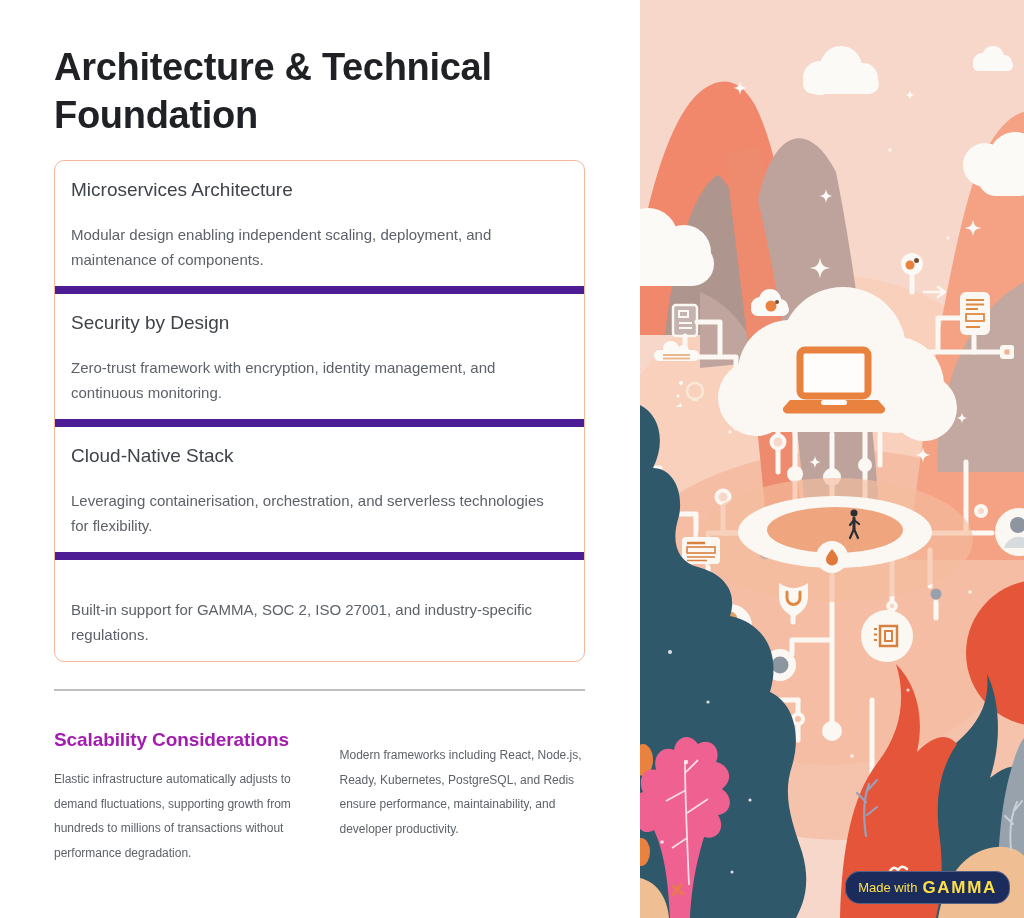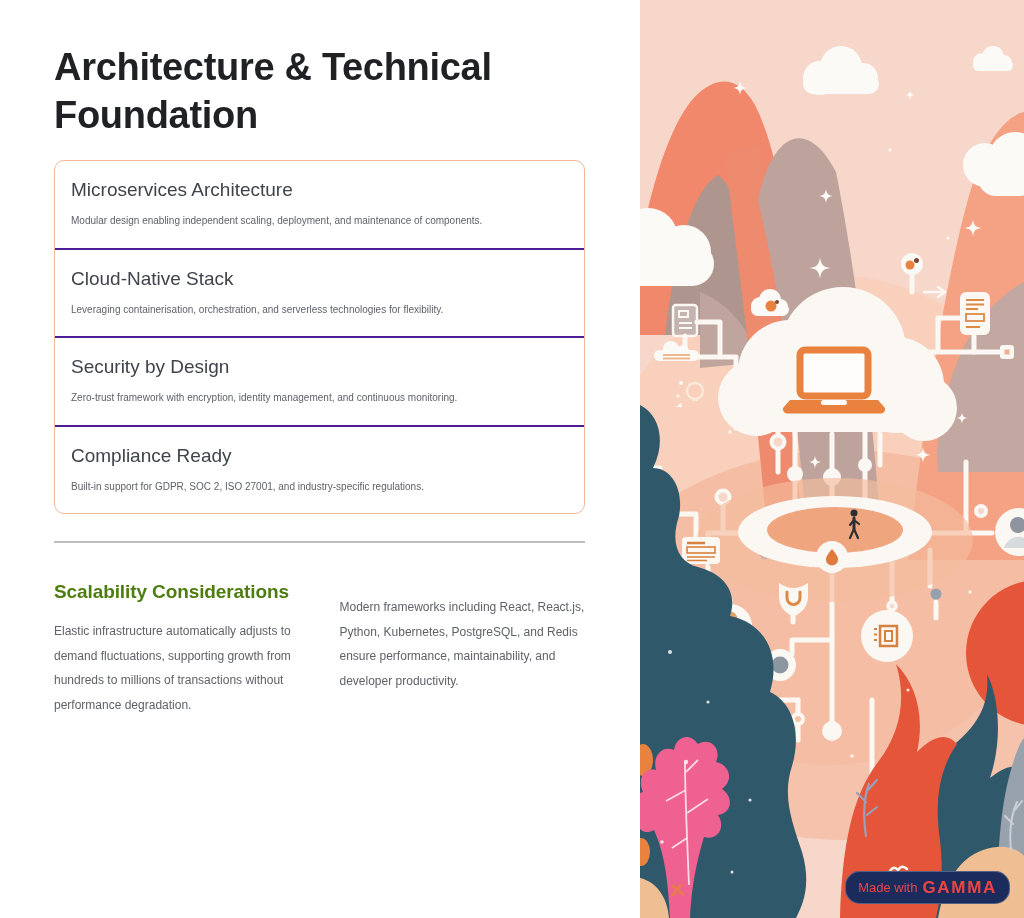--- a/index.html
+++ b/index.html
@@ -13,72 +13,71 @@
     padding:43px 55px 0 54px;box-sizing:border-box;
   }
   .page-title{
     margin:0;font-size:38px;line-height:48px;font-weight:600;
     color:#1F2124;letter-spacing:-0.3px;
   }
   .cards{
     margin-top:21px;border:1.5px solid #F2B89D;border-radius:10px;overflow:hidden;
     background:#ffffff;
   }
-  .card{padding:17px 20px 14px 16px;border-bottom:2px solid #4c1d95;}
+  .card{padding:17px 20px 14px 16px;border-bottom:8px solid #4c1d95;}
   .card:last-child{border-bottom:none;}
   .card-title{font-size:19px;line-height:24px;font-weight:500;color:#3F444B;}
-  .card-body{margin-top:7px;font-size:10px;line-height:24.5px;color:#5D6269;max-width:485px;}
+  .card-body{margin-top:21px;font-size:15px;line-height:24.5px;color:#5D6269;max-width:485px;}
   .divider{height:2px;background:#BEBEC0;margin-top:27px;}
   .sections{display:grid;grid-template-columns:1fr 1fr;column-gap:40px;margin-top:37px;}
-  .section-title{font-size:19px;line-height:24px;font-weight:700;color:#4d7c0f;letter-spacing:-0.1px;}
+  .section-title{font-size:19px;line-height:24px;font-weight:700;color:#a21caf;letter-spacing:-0.1px;}
   .section-body{margin-top:15px;font-size:12px;line-height:24.6px;color:#5D6269;}
   .art{position:absolute;left:640px;top:0;width:384px;height:918px;overflow:hidden;}
   .art svg{display:block;}
   .badge{
-    position:absolute;right:14px;bottom:14px;background:#1B2B5C;color:#ef4444;
+    position:absolute;right:14px;bottom:14px;background:#1B2B5C;color:#fde047;
     font-size:13px;line-height:1;padding:8px 13px;border-radius:15px;
     display:flex;align-items:center;gap:5px;box-shadow:0 0 0 1px rgba(255,255,255,0.25) inset;
     cursor:pointer;
   }
   .badge .brand{font-weight:700;letter-spacing:0.10em;font-size:17px;}
 </style>
 </head>
 <body>
 
 <div class="content">
   <h1 class="page-title">Architecture &amp; Technical Foundation</h1>
 
   <div class="cards">
     <div class="card">
       <div class="card-title">Microservices Architecture</div>
       <div class="card-body">Modular design enabling independent scaling, deployment, and maintenance of components.</div>
     </div>
     <div class="card">
+      <div class="card-title">Security by Design</div>
+      <div class="card-body">Zero-trust framework with encryption, identity management, and continuous monitoring.</div>
+    </div>
+    <div class="card">
       <div class="card-title">Cloud-Native Stack</div>
       <div class="card-body">Leveraging containerisation, orchestration, and serverless technologies for flexibility.</div>
     </div>
     <div class="card">
-      <div class="card-title">Security by Design</div>
-      <div class="card-body">Zero-trust framework with encryption, identity management, and continuous monitoring.</div>
-    </div>
-    <div class="card">
-      <div class="card-title">Compliance Ready</div>
-      <div class="card-body">Built-in support for GDPR, SOC 2, ISO 27001, and industry-specific regulations.</div>
+      <div class="card-body">Built-in support for GAMMA, SOC 2, ISO 27001, and industry-specific regulations.</div>
     </div>
   </div>
 
   <div class="divider"></div>
 
   <div class="sections">
     <div>
       <div class="section-title">Scalability Considerations</div>
       <div class="section-body">Elastic infrastructure automatically adjusts to demand fluctuations, supporting growth from hundreds to millions of transactions without performance degradation.</div>
     </div>
     <div>
-      <div class="section-body">Modern frameworks including React, React.js, Python, Kubernetes, PostgreSQL, and Redis ensure performance, maintainability, and developer productivity.</div>
+      <div class="section-body">Modern frameworks including React, Node.js, Ready, Kubernetes, PostgreSQL, and Redis ensure performance, maintainability, and developer productivity.</div>
     </div>
   </div>
 </div>
 
 <div class="art">
 <svg viewBox="0 0 384 918" width="384" height="918" xmlns="http://www.w3.org/2000/svg">
 
   <rect width="384" height="918" fill="#F8D7CB"></rect>
   <ellipse cx="190" cy="520" rx="235" ry="245" fill="#F7C9AE" opacity="0.5"></ellipse>
   <ellipse cx="205" cy="645" rx="265" ry="195" fill="#F2A987" opacity="0.45"></ellipse>

